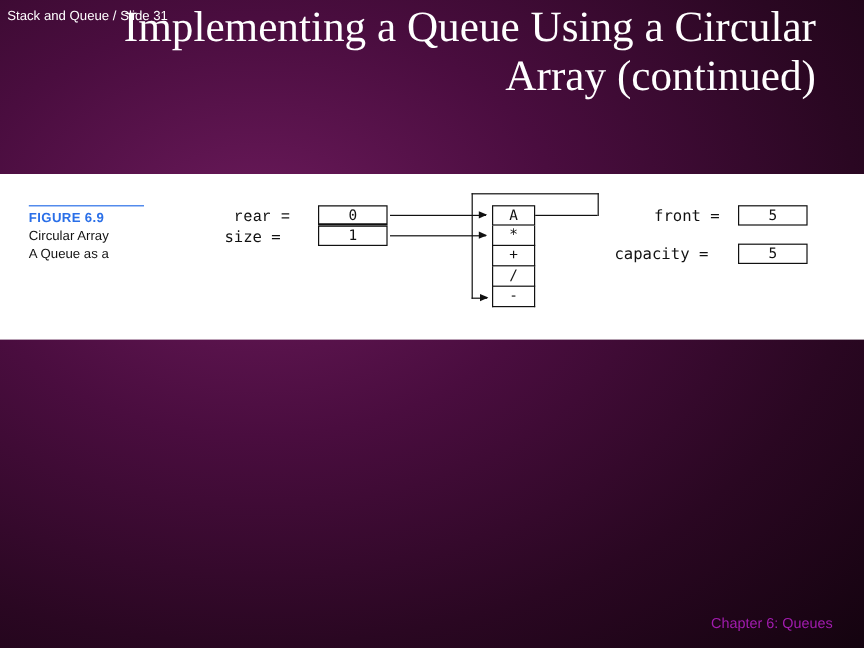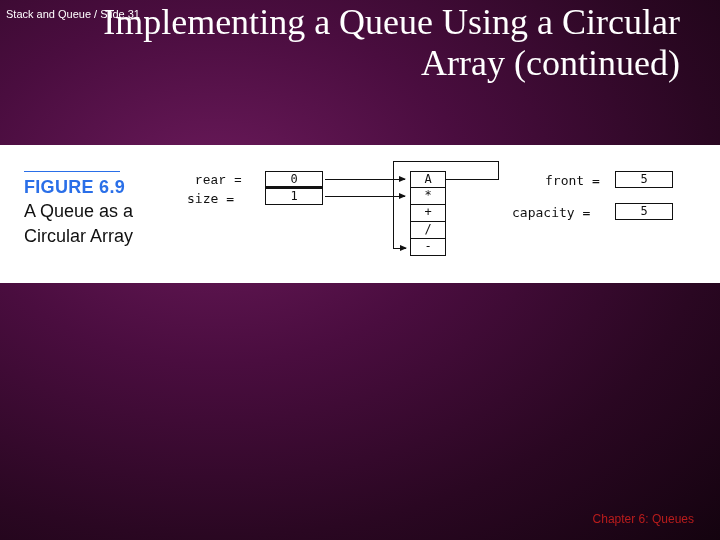--- a/index.html
+++ b/index.html
@@ -35,21 +35,21 @@
     left: 0;
     width: 720px;
     height: 138px;
     background: #fff;
   }
   .fig-caption {
     position: absolute;
     left: 24px;
     top: 26px;
     font-family: "Lucida Sans Unicode", "Lucida Grande", Tahoma, sans-serif;
-    font-size: 18px;
+    font-size: 11px;
     color: #111;
     line-height: 1.35;
   }
   .fig-caption .figline {
     border-top: 1.5px solid #2a6fe8;
     width: 96px;
     margin-bottom: 3px;
   }
   .fig-caption .fignum { color: #2a6fe8; font-weight: 600; letter-spacing: 0.3px; }
   .diagram {
@@ -134,38 +134,38 @@
     right: -1px;
     top: -3px;
     border-left: 7px solid #111;
     border-top: 3.5px solid transparent;
     border-bottom: 3.5px solid transparent;
   }
   .footer {
     position: absolute;
     bottom: 14px;
     right: 26px;
-    color: #b91c1c;
+    color: #a21caf;
     font-size: 12px;
     font-family: Arial, sans-serif;
   }
 </style>
 </head>
 <body>
 
 <div class="header-label">Stack and Queue / Slide 31</div>
 
 <div class="title">Implementing a Queue Using a Circular Array (continued)</div>
 
 <div class="figure-panel">
   <div class="fig-caption">
     <div class="figline"></div>
     <div class="fignum">FIGURE 6.9</div>
+    <div>Circular Array</div>
     <div>A Queue as a</div>
-    <div>Circular Array</div>
   </div>
 
   <div class="diagram">
     <div class="label-rear">rear =</div>
     <div class="label-front">size =</div>
 
     <div class="idx-box idx-rear">0</div>
     <div class="idx-box idx-front">1</div>
 
     <div class="arrow a-rear"></div>

